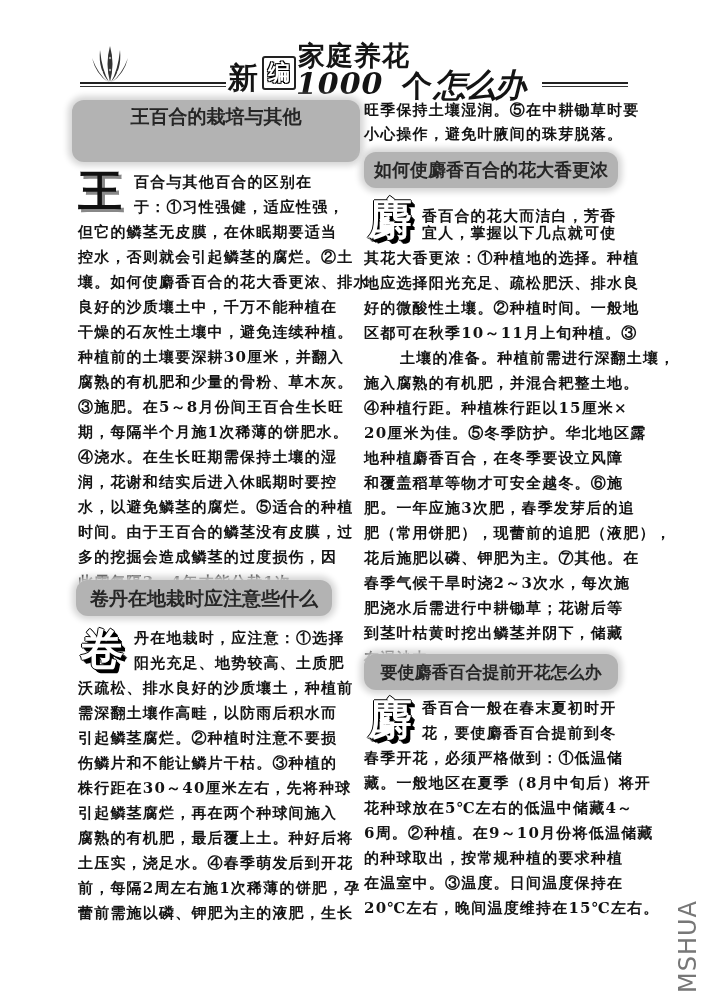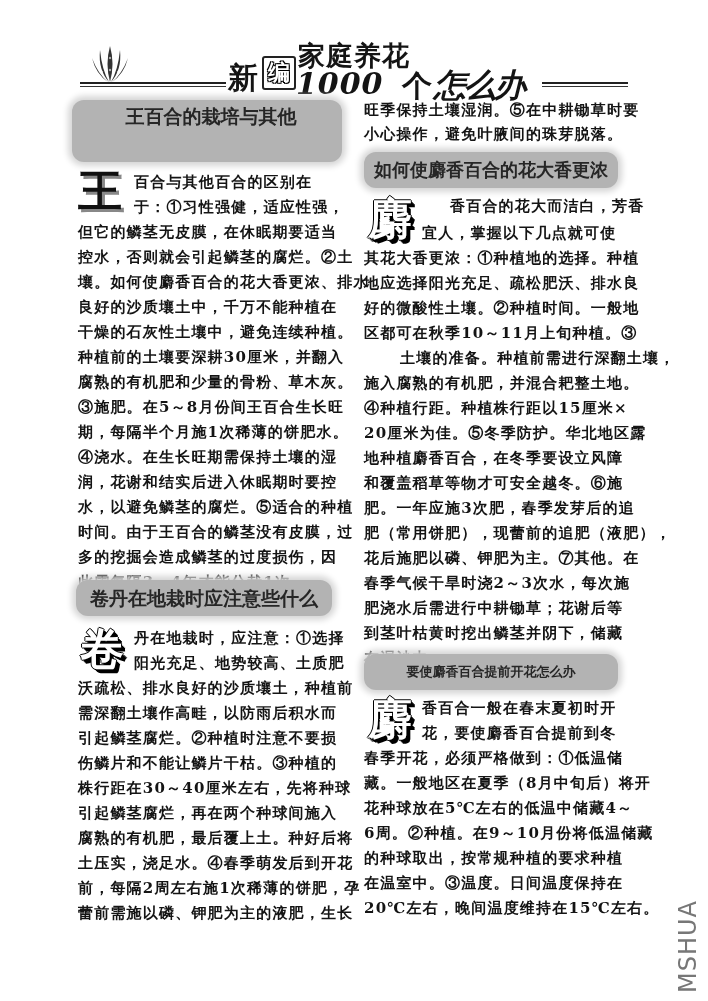--- a/index.html
+++ b/index.html
@@ -67,21 +67,21 @@
 <div class="rule" style="left:542px; top:82px; width:86px;"></div>
 <div class="rule thin" style="left:542px; top:86px; width:86px;"></div>
 
 <div class="abs title-xin">新</div>
 <div class="abs title-bian">编</div>
 <div class="abs title-top">家庭养花</div>
 <div class="abs title-num">1000</div>
 <div class="abs title-ge">个</div>
 <div class="abs title-zen">怎么办</div>
 
-<div class="sec" style="left:72px; top:100px; width:262px; height:60px; padding-top:2px;padding-left:8px;">
+<div class="sec" style="left:72px; top:100px; width:288px; height:60px; padding-top:2px;">
   <div>王百合的栽培与其他</div>
 </div>
 
 <div class="cap solid" style="left:76px; top:168px;">王</div>
 
 <div class="ln" style="left:134px; top:172px;">百合与其他百合的区别在</div>
 <div class="ln" style="left:134px; top:197px;">于：①习性强健，适应性强，</div>
 <div class="ln" style="left:78px; top:222px;">但它的鳞茎无皮膜，在休眠期要适当</div>
 <div class="ln" style="left:78px; top:247px;">控水，否则就会引起鳞茎的腐烂。②土</div>
 <div class="ln" style="left:78px; top:272px;">壤。如何使麝香百合的花大香更浓、排水</div>
@@ -119,42 +119,42 @@
 
 <div class="ln" style="left:364px; top:100px;">旺季保持土壤湿润。⑤在中耕锄草时要</div>
 <div class="ln" style="left:364px; top:124px;">小心操作，避免叶腋间的珠芽脱落。</div>
 
 <div class="sec" style="left:364px; top:152px; width:254px; height:34px; padding-top:2px;">
   <div style="line-height:32px; font-size:18px;">如何使麝香百合的花大香更浓</div>
 </div>
 
 <div class="cap outline" style="left:366px; top:196px;">麝</div>
 
-<div class="ln" style="left:422px; top:196px;margin-left:28px;">香百合的花大而洁白，芳香</div>
+<div class="ln" style="left:422px; top:206px;">香百合的花大而洁白，芳香</div>
 <div class="ln" style="left:422px; top:223px;">宜人，掌握以下几点就可使</div>
 <div class="ln" style="left:364px; top:248px;">其花大香更浓：①种植地的选择。种植</div>
 <div class="ln" style="left:364px; top:273px;">地应选择阳光充足、疏松肥沃、排水良</div>
 <div class="ln" style="left:364px; top:298px;">好的微酸性土壤。②种植时间。一般地</div>
 <div class="ln" style="left:364px; top:323px;">区都可在秋季10～11月上旬种植。③</div>
 <div class="ln" style="left:384px; top:348px;margin-left:16px;">土壤的准备。种植前需进行深翻土壤，</div>
 <div class="ln" style="left:364px; top:373px;">施入腐熟的有机肥，并混合耙整土地。</div>
 <div class="ln" style="left:364px; top:398px;">④种植行距。种植株行距以15厘米×</div>
 <div class="ln" style="left:364px; top:423px;">20厘米为佳。⑤冬季防护。华北地区露</div>
 <div class="ln" style="left:364px; top:448px;">地种植麝香百合，在冬季要设立风障</div>
 <div class="ln" style="left:364px; top:473px;">和覆盖稻草等物才可安全越冬。⑥施</div>
 <div class="ln" style="left:364px; top:498px;">肥。一年应施3次肥，春季发芽后的追</div>
 <div class="ln" style="left:364px; top:523px;">肥（常用饼肥），现蕾前的追肥（液肥），</div>
 <div class="ln" style="left:364px; top:548px;">花后施肥以磷、钾肥为主。⑦其他。在</div>
 <div class="ln" style="left:364px; top:573px;">春季气候干旱时浇2～3次水，每次施</div>
 <div class="ln" style="left:364px; top:598px;">肥浇水后需进行中耕锄草；花谢后等</div>
 <div class="ln" style="left:364px; top:623px;">到茎叶枯黄时挖出鳞茎并阴下，储藏</div>
 <div class="ln" style="left:364px; top:648px;">在湿沙中。</div>
 
 <div class="sec" style="left:364px; top:652px; width:254px; height:34px; padding-top:2px; top:654px;">
-  <div style="line-height:32px; font-size:13px;">要使麝香百合提前开花怎么办</div>
+  <div style="line-height:32px; font-size:17px;">要使麝香百合提前开花怎么办</div>
 </div>
 
 <div class="cap outline" style="left:366px; top:696px;">麝</div>
 
 <div class="ln" style="left:422px; top:698px;">香百合一般在春末夏初时开</div>
 <div class="ln" style="left:422px; top:723px;">花，要使麝香百合提前到冬</div>
 <div class="ln" style="left:364px; top:748px;">春季开花，必须严格做到：①低温储</div>
 <div class="ln" style="left:364px; top:773px;">藏。一般地区在夏季（8月中旬后）将开</div>
 <div class="ln" style="left:364px; top:798px;">花种球放在5℃左右的低温中储藏4～</div>
 <div class="ln" style="left:364px; top:823px;">6周。②种植。在9～10月份将低温储藏</div>

